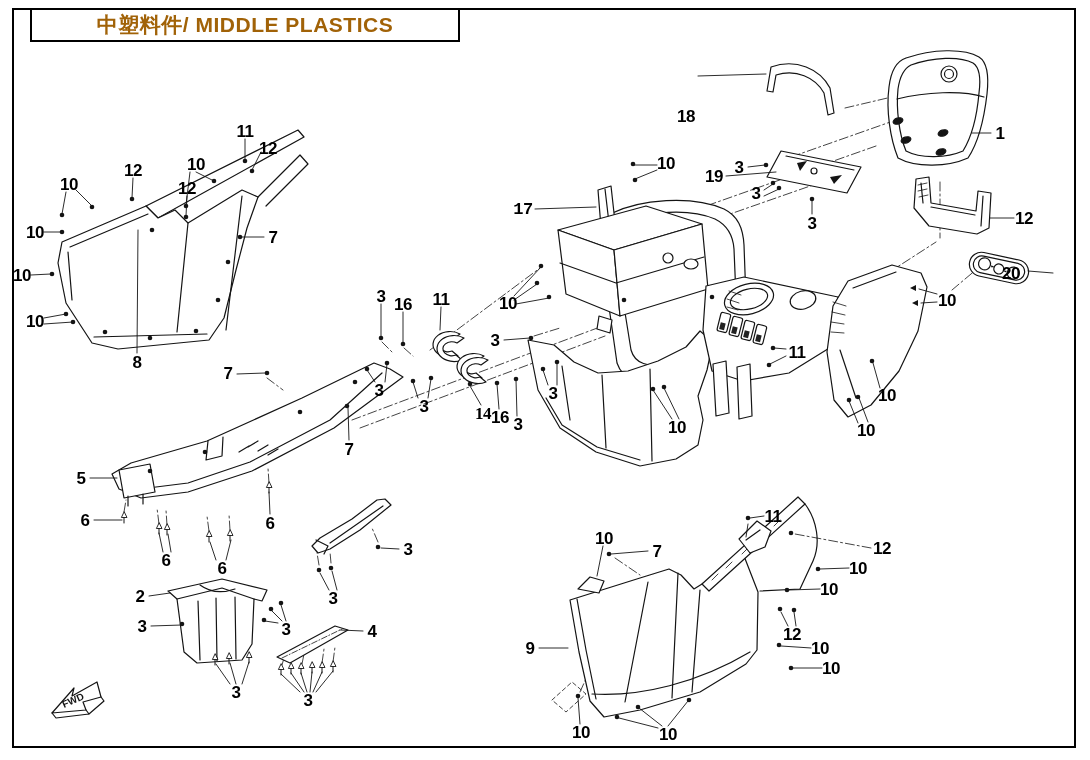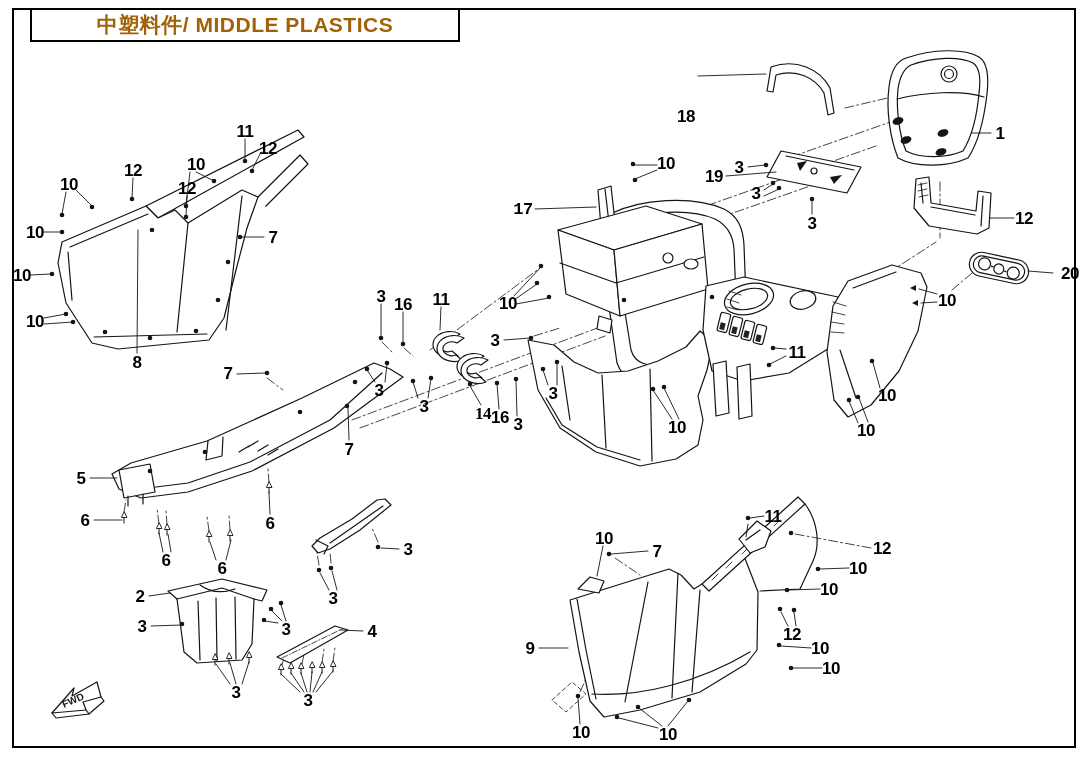--- a/index.html
+++ b/index.html
@@ -451,21 +451,21 @@
       <div class="callout" style="left: 739px; top: 167px;">3</div>
       <div class="callout" style="left: 756px; top: 193px;">3</div>
       <div class="callout" style="left: 812px; top: 223px;">3</div>
       <div class="callout" style="left: 797px; top: 352px;">11</div>
       <div class="callout" style="left: 887px; top: 395px;">10</div>
       <div class="callout" style="left: 866px; top: 430px;">10</div>
       <div class="callout" style="left: 947px; top: 300px;">10</div>
       <div class="callout" style="left: 686px; top: 76px; margin-top: 40px;">18</div>
       <div class="callout" style="left: 1000px; top: 133px;">1</div>
       <div class="callout" style="left: 1024px; top: 218px;">12</div>
-      <div class="callout" style="left: 1070px; top: 273px;">20</div>
+      <div class="callout" style="left: 1011px; top: 273px;">20</div>
       <div class="callout" style="left: 604px; top: 538px;">10</div>
       <div class="callout" style="left: 657px; top: 551px;">7</div>
       <div class="callout" style="left: 773px; top: 516px;">11</div>
       <div class="callout" style="left: 882px; top: 548px;">12</div>
       <div class="callout" style="left: 858px; top: 568px;">10</div>
       <div class="callout" style="left: 829px; top: 589px;">10</div>
       <div class="callout" style="left: 792px; top: 634px;">12</div>
       <div class="callout" style="left: 820px; top: 648px;">10</div>
       <div class="callout" style="left: 831px; top: 668px;">10</div>
       <div class="callout" style="left: 530px; top: 648px;">9</div>

